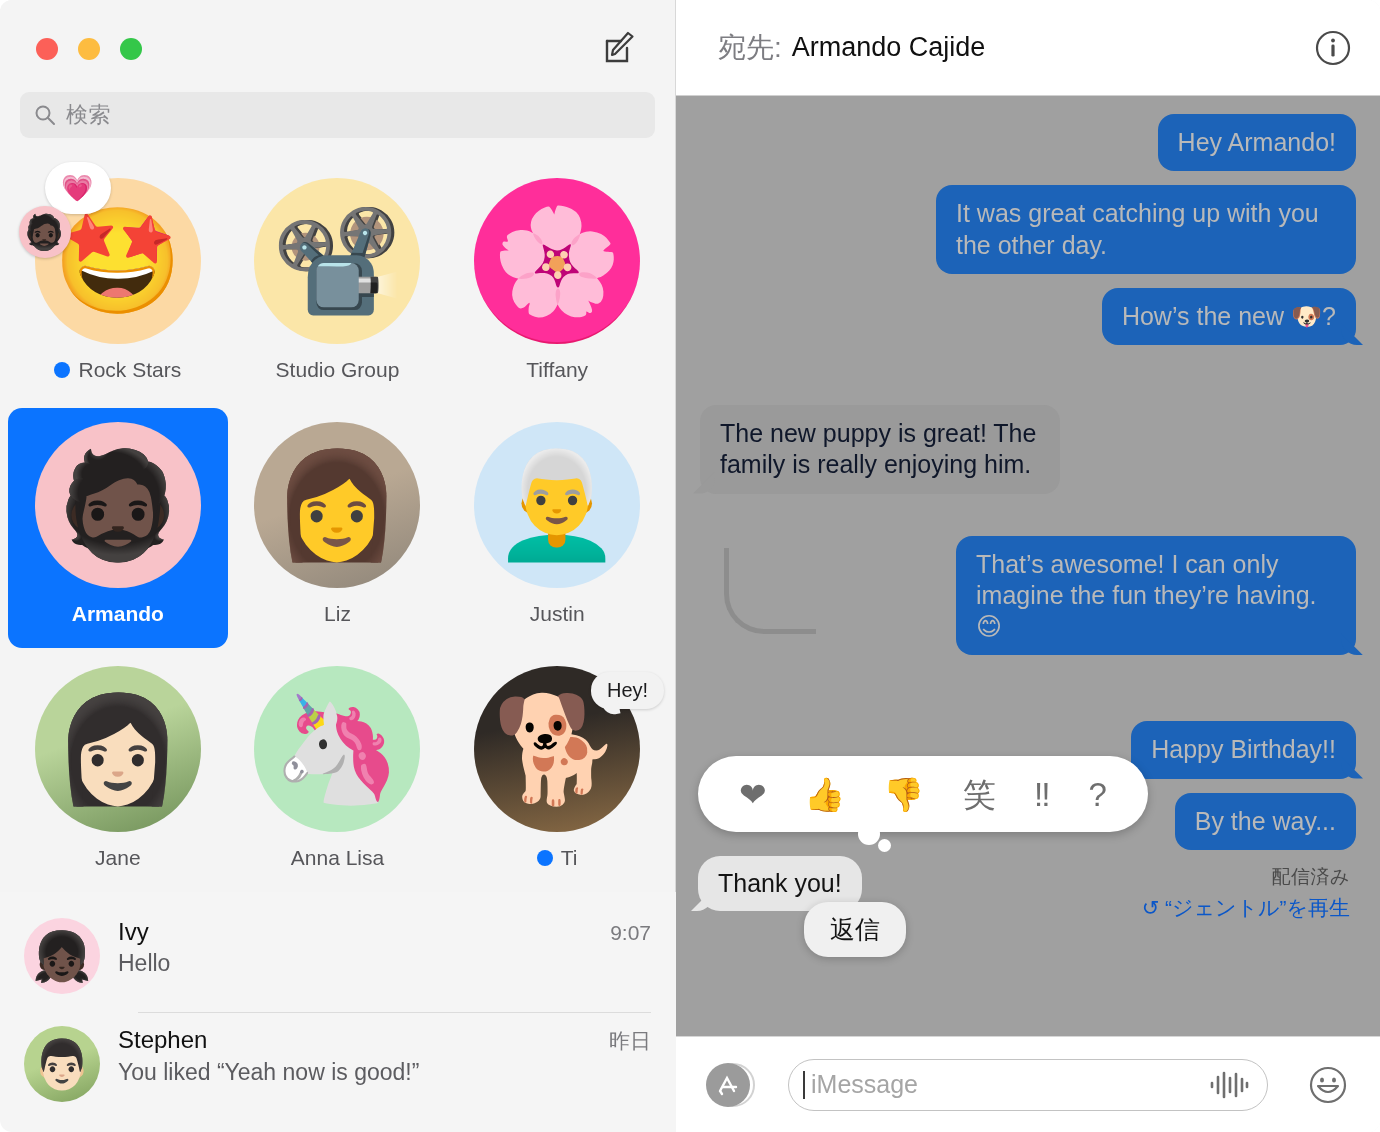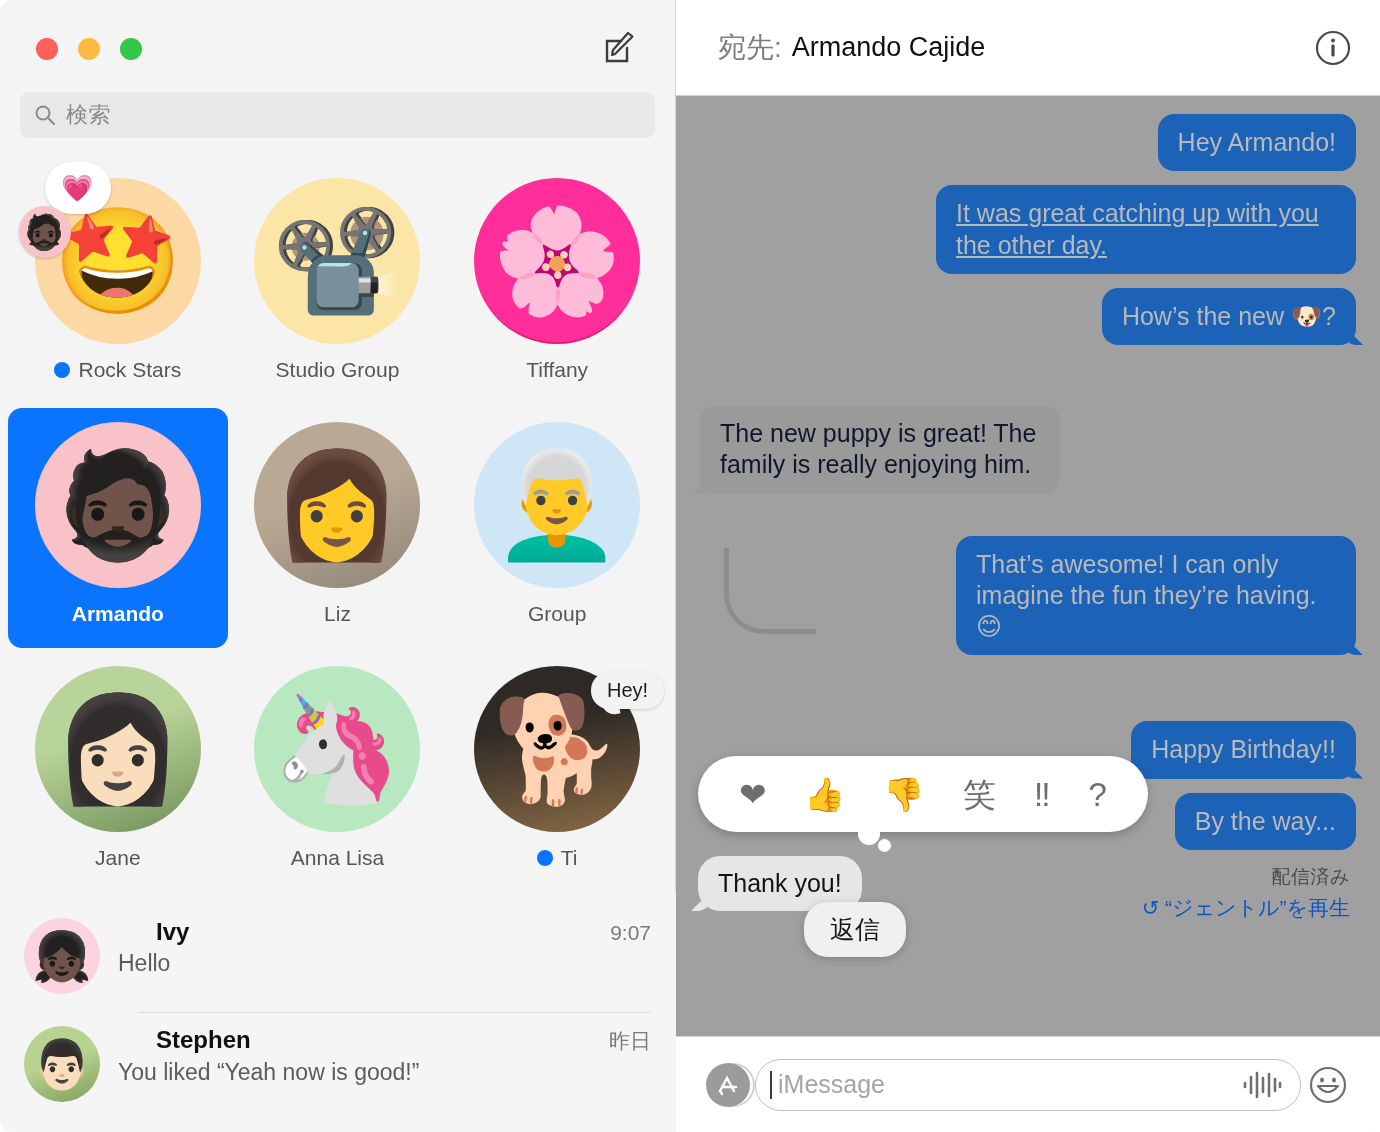--- a/index.html
+++ b/index.html
@@ -187,21 +187,21 @@
   }
   .conv-av {
     width: 76px; height: 76px; border-radius: 50%;
     flex: 0 0 76px;
     overflow: hidden;
     display: flex; align-items: center; justify-content: center;
     font-size: 48px;
   }
   .conv-body { flex: 1 1 auto; min-width: 0; }
   .conv-top { display: flex; justify-content: space-between; align-items: baseline; }
-  .conv-name { font-size: 24px; font-weight: bold; color: #111; margin-left: 38px; }
+  .conv-name { font-size: 24px; font-weight: normal; color: #111; }
   .conv-time { font-size: 21px; color: #7a7a7e; }
   .conv-snippet { font-size: 23px; color: #5c5c60; margin-top: 4px; }
 
   
   #pane {
     position: relative;
     width: 704px; height: 1132px;
     flex: 0 0 704px;
     background: #ffffff;
     display: flex; flex-direction: column;
@@ -367,21 +367,21 @@
   }
 
   
   .composer {
     height: 96px;
     flex: 0 0 96px;
     background: #ffffff;
     border-top: 1px solid #d6d6d6;
     display: flex;
     align-items: center;
-    gap: 5px;
+    gap: 38px;
     padding: 0 30px;
   }
   .appstore-btn {
     position: relative;
     width: 44px; height: 44px;
     flex: 0 0 44px;
     cursor: pointer;
   }
   .appstore-btn .stack {
     position: absolute; left: 5px; top: 0;
@@ -505,21 +505,21 @@
         <div class="pin-name">
           <span>Liz</span>
         </div>
       </div>
 
       <div class="pin">
         <div class="pin-av-wrap">
           <div class="pin-av" style="background:#cfe6f7;">👨‍🦳</div>
         </div>
         <div class="pin-name">
-          <span>Group</span>
+          <span>Justin</span>
         </div>
       </div>
 
       <div class="pin">
         <div class="pin-av-wrap">
           <div class="pin-av" style="background:linear-gradient(160deg,#b9d49a 0 40%,#6f8f57 100%);">👩🏻</div>
         </div>
         <div class="pin-name">
           <span>Jane</span>
         </div>
@@ -584,21 +584,21 @@
       </span>
     </div>
 
     <div class="thread">
 
       <div class="msg-row out">
         <div class="bubble out">Hey Armando!</div>
       </div>
 
       <div class="msg-row out">
-        <div class="bubble out" style="max-width:420px;text-decoration:underline;">It was great catching up with you the other day.</div>
+        <div class="bubble out" style="max-width:420px;">It was great catching up with you the other day.</div>
       </div>
 
       <div class="msg-row out">
         <div class="bubble out tail-right">How’s the new 🐶?</div>
       </div>
 
       <div style="height:46px;"></div>
 
       <div class="msg-row in">
         <div class="bubble in tail-left" style="max-width:360px;">The new puppy is great! The family is really enjoying him.</div>

